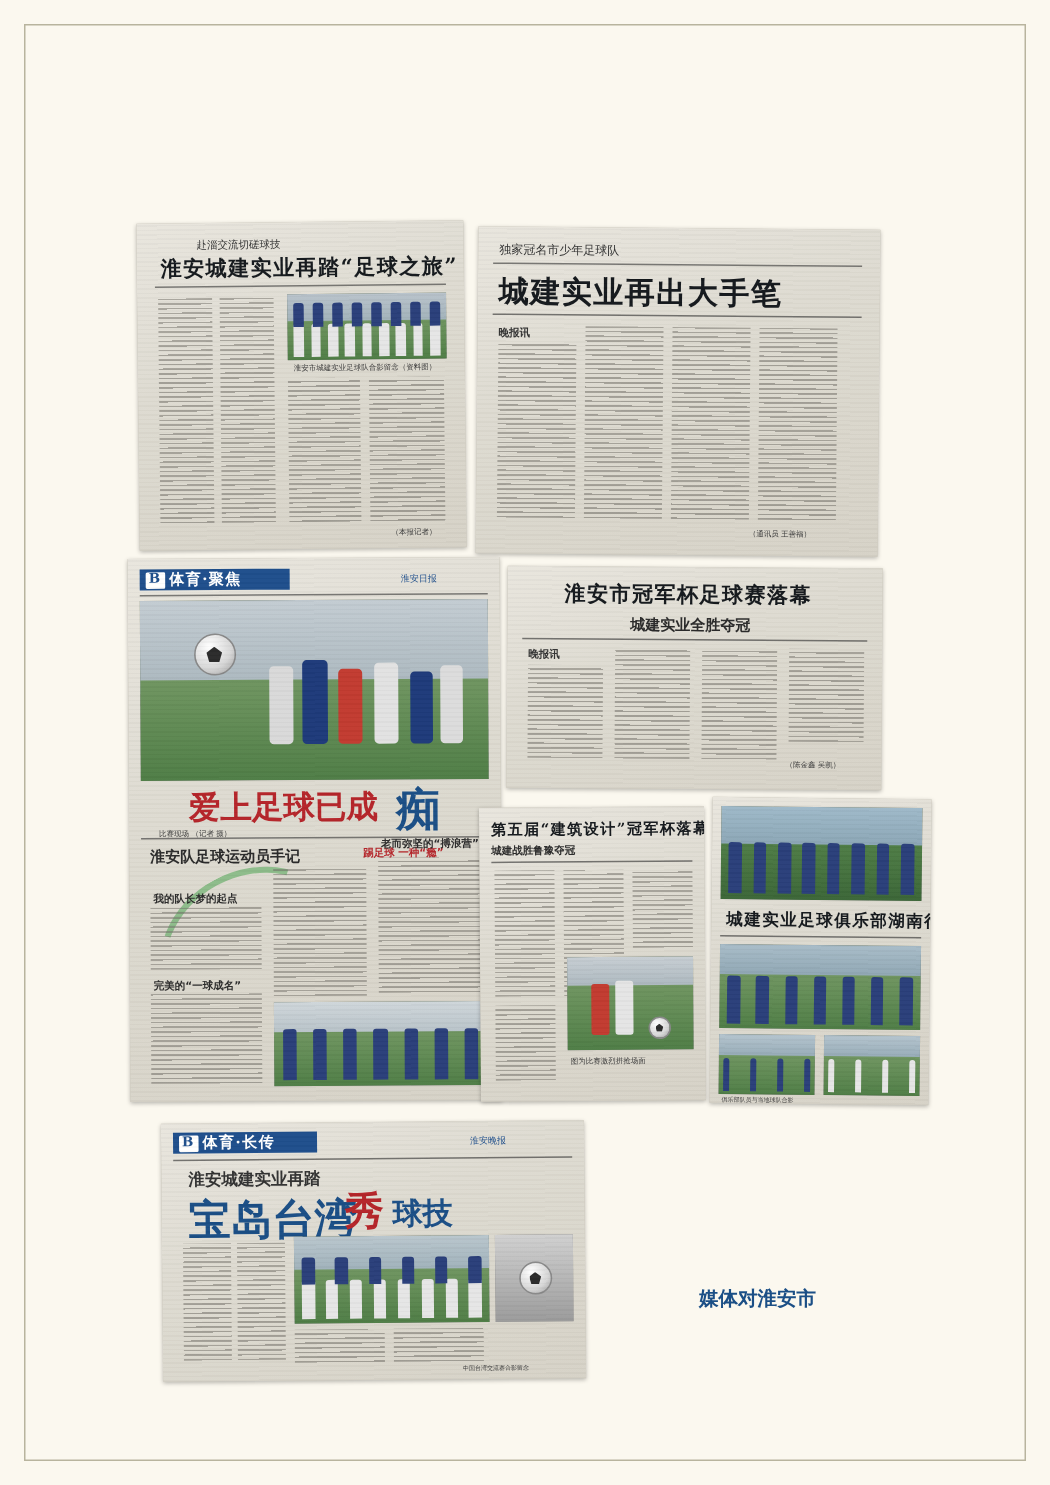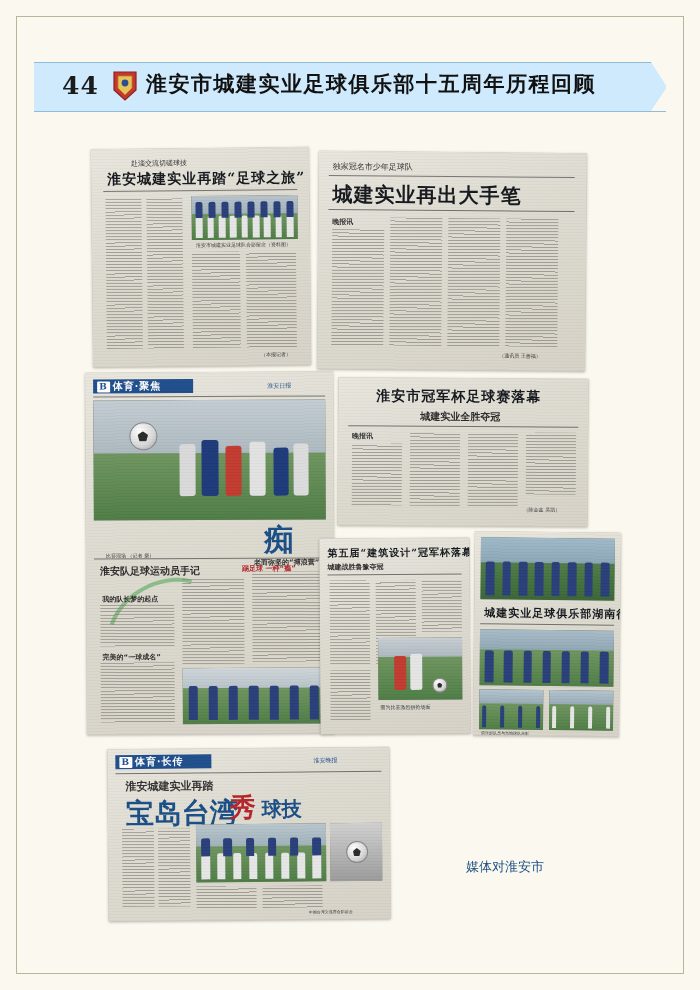--- a/index.html
+++ b/index.html
@@ -221,46 +221,34 @@
     border: 4px solid #7fb77e;
     border-color: #7fb77e transparent transparent transparent;
     border-radius: 50%;
     opacity: .85;
   }
   
   .footer-note {
     position: absolute;
     text-align: center;
     font-family: "DejaVu Serif", "Liberation Serif", serif;
-    font-weight: normal;
+    font-weight: bold;
     color: #1b4f86;
     line-height: 22px;
     font-size: 13px;
     white-space: nowrap;
   }
 </style>
 </head>
 <body>
 
 <div class="page">
 
   <div class="frame"></div>
 
-  <div class="header">
-    <div class="header-band"></div>
-    <div class="page-number">44</div>
-    <div class="crest">
-      <svg width="26" height="32" viewBox="0 0 26 32">
-        <path d="M2 2 H24 V20 L13 30 L2 20 Z" fill="#c8362f" stroke="#8b241f" stroke-width="1.2"></path>
-        <path d="M6 6 H20 V18 L13 25 L6 18 Z" fill="#e8c35a" stroke="#a8882f" stroke-width="0.8"></path>
-        <circle cx="13" cy="13" r="3.4" fill="#2d4f8e"></circle>
-      </svg>
-    </div>
-    <div class="header-title">淮安市城建实业足球俱乐部十五周年历程回顾</div>
-  </div>
 
   <div class="clip" style="left:92px; top:148px; width:218px; height:218px; transform:rotate(-0.6deg);">
     <div class="paper"></div>
     <div class="kicker" style="left:40px; top:10px; font-size:7px;">赴淄交流切磋球技</div>
     <div class="headline" style="left:16px; top:22px; font-size:14px;">淮安城建实业再踏“足球之旅”</div>
     <div class="rule" style="left:12px; top:42px; width:194px; height:1px;"></div>
 
     <div class="photo team" style="left:100px; top:48px; width:106px; height:44px;">
       <div class="sky"></div>
       <div class="pitch"></div>
@@ -327,20 +315,21 @@
       <div class="pitch" style="height:56%;"></div>
       <div class="ball" style="left:36px; top:22px; width:26px; height:26px;"></div>
       <div style="position:absolute; left:86px; top:44px; width:16px; height:52px; background:#d9d9d9; border-radius:3px;"></div>
       <div style="position:absolute; left:108px; top:40px; width:17px; height:56px; background:#1e3a7a; border-radius:3px;"></div>
       <div style="position:absolute; left:132px; top:46px; width:16px; height:50px; background:#c23b30; border-radius:3px;"></div>
       <div style="position:absolute; left:156px; top:42px; width:16px; height:54px; background:#e2e2e2; border-radius:3px;"></div>
       <div style="position:absolute; left:180px; top:48px; width:15px; height:48px; background:#1e3a7a; border-radius:3px;"></div>
       <div style="position:absolute; left:200px; top:44px; width:15px; height:52px; background:#dcdcdc; border-radius:3px;"></div>
     </div>
 
+    <div class="big-title-red" style="left:40px; top:152px; font-size:21px;">爱上足球已成</div>
     <div class="big-title-blue" style="left:178px; top:148px; font-size:30px;">痴</div>
     <div class="caption" style="left:20px; top:180px;">比赛现场 （记者 摄）</div>
     <div class="rule" style="left:8px; top:186px; width:232px; height:1px;"></div>
 
     <div class="subhead" style="left:14px; top:192px; font-size:10px; font-weight:bold;font-family:Liberation Serif, serif;">淮安队足球运动员手记</div>
     <div class="subhead" style="left:108px; top:192px; font-size:7px; font-weight:bold; color:#b5252a;margin-left:48px;">踢足球  一种“瘾”</div>
     <div class="subhead" style="left:168px; top:186px; font-size:7px; font-weight:bold;">老而弥坚的“搏浪营”</div>
 
     <div class="green-swoosh" style="left:18px; top:208px; width:120px; height:100px; transform:rotate(-28deg);"></div>
 

